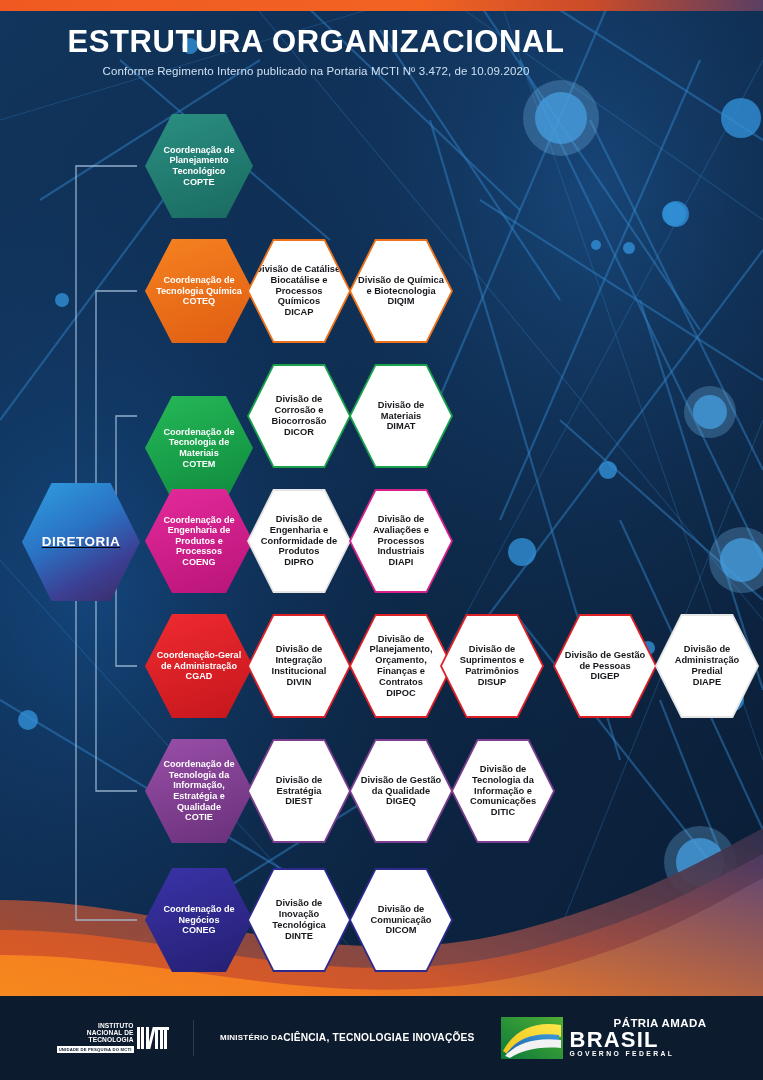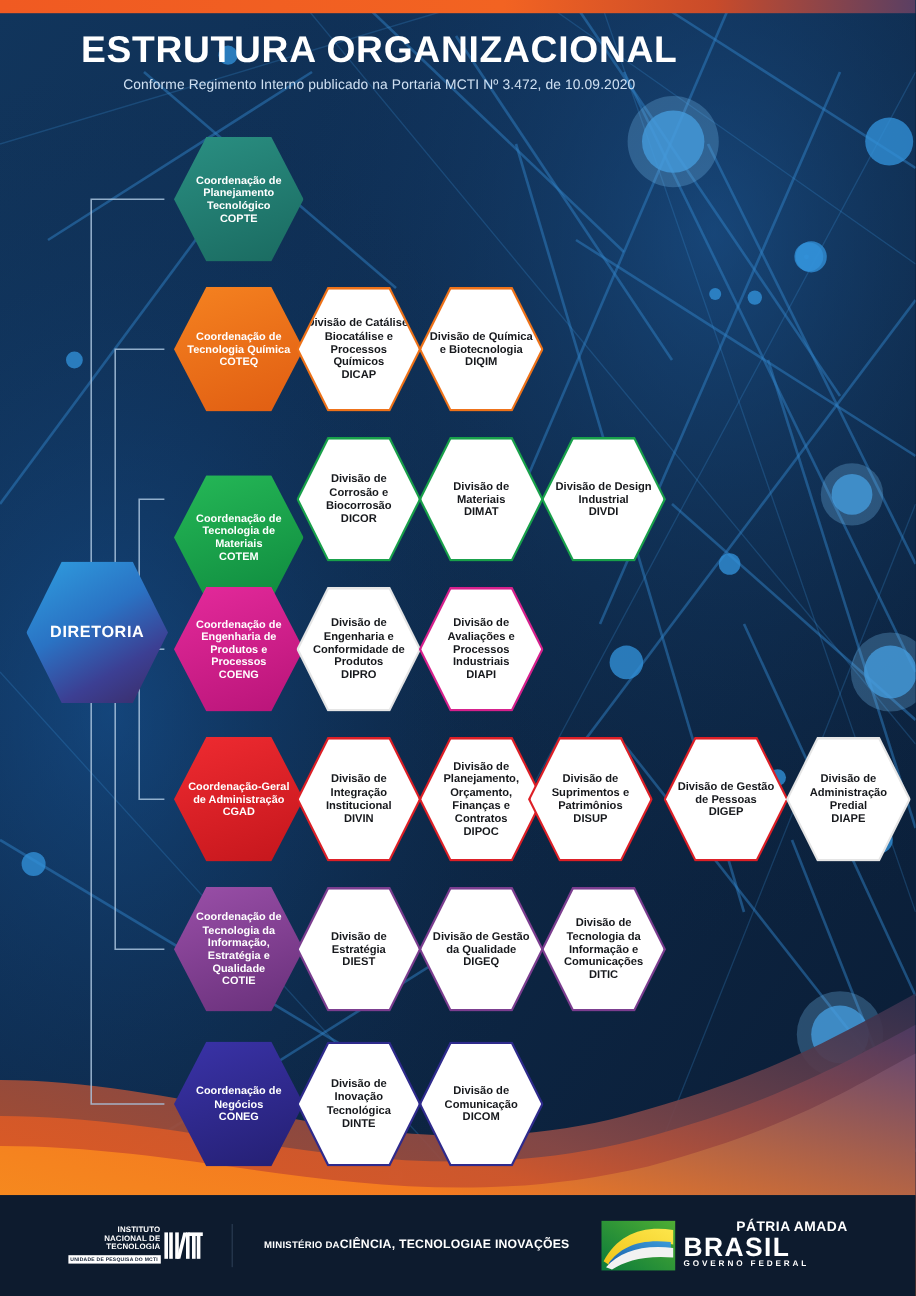--- a/index.html
+++ b/index.html
@@ -237,21 +237,21 @@
     <path d="M137,666 L116,666 L116,541"></path>
 
     <path d="M137,791 L96,791 L96,541"></path>
 
     <path d="M137,920 L76,920 L76,541"></path>
   </g>
 </svg>
 
 <div id="chart">
 
-  <div class="hex" id="diretoria" style="left:22px; top:468px;">
+  <div class="hex" id="diretoria" style="left:22px; top:483px;text-decoration:underline;">
     <div class="txt">DIRETORIA</div>
   </div>
 
   <div class="hex coord" style="left:145px; top:114px; background:linear-gradient(160deg,#2a8f82,#1a6a60);">
     <div class="txt"><span>Coordenação de Planejamento Tecnológico</span><br><span>COPTE</span></div>
   </div>
 
   <div class="hex coord" style="left:145px; top:239px; background:linear-gradient(160deg,#f58220,#e05d12);">
     <div class="txt"><span>Coordenação de Tecnologia Química</span><br><span>COTEQ</span></div>
   </div>
@@ -270,25 +270,20 @@
     <div class="txt"><span>Coordenação de Tecnologia de Materiais</span><br><span>COTEM</span></div>
   </div>
   <div class="hex divis" style="left:247px; top:364px; background:#18a04a;">
     <div class="inner">
         <div class="txt"><span>Divisão de Corrosão e Biocorrosão</span><br><span>DICOR</span></div>
       </div>
   </div>
   <div class="hex divis" style="left:349px; top:364px; background:#18a04a;">
     <div class="inner">
         <div class="txt"><span>Divisão de Materiais</span><br><span>DIMAT</span></div>
-      </div>
-  </div>
-  <div class="hex divis" style="left:451px; top:364px; background:#18a04a;">
-    <div class="inner">
-        <div class="txt"><span>Divisão de Design Industrial</span><br><span>DIVDI</span></div>
       </div>
   </div>
 
   <div class="hex coord" style="left:145px; top:489px; background:linear-gradient(160deg,#e42a9b,#b81478);">
     <div class="txt"><span>Coordenação de Engenharia de Produtos e Processos</span><br><span>COENG</span></div>
   </div>
   <div class="hex divis" style="left:247px; top:489px; background:#e5e5e5;">
     <div class="inner">
         <div class="txt"><span>Divisão de Engenharia e Conformidade de Produtos</span><br><span>DIPRO</span></div>
       </div>

